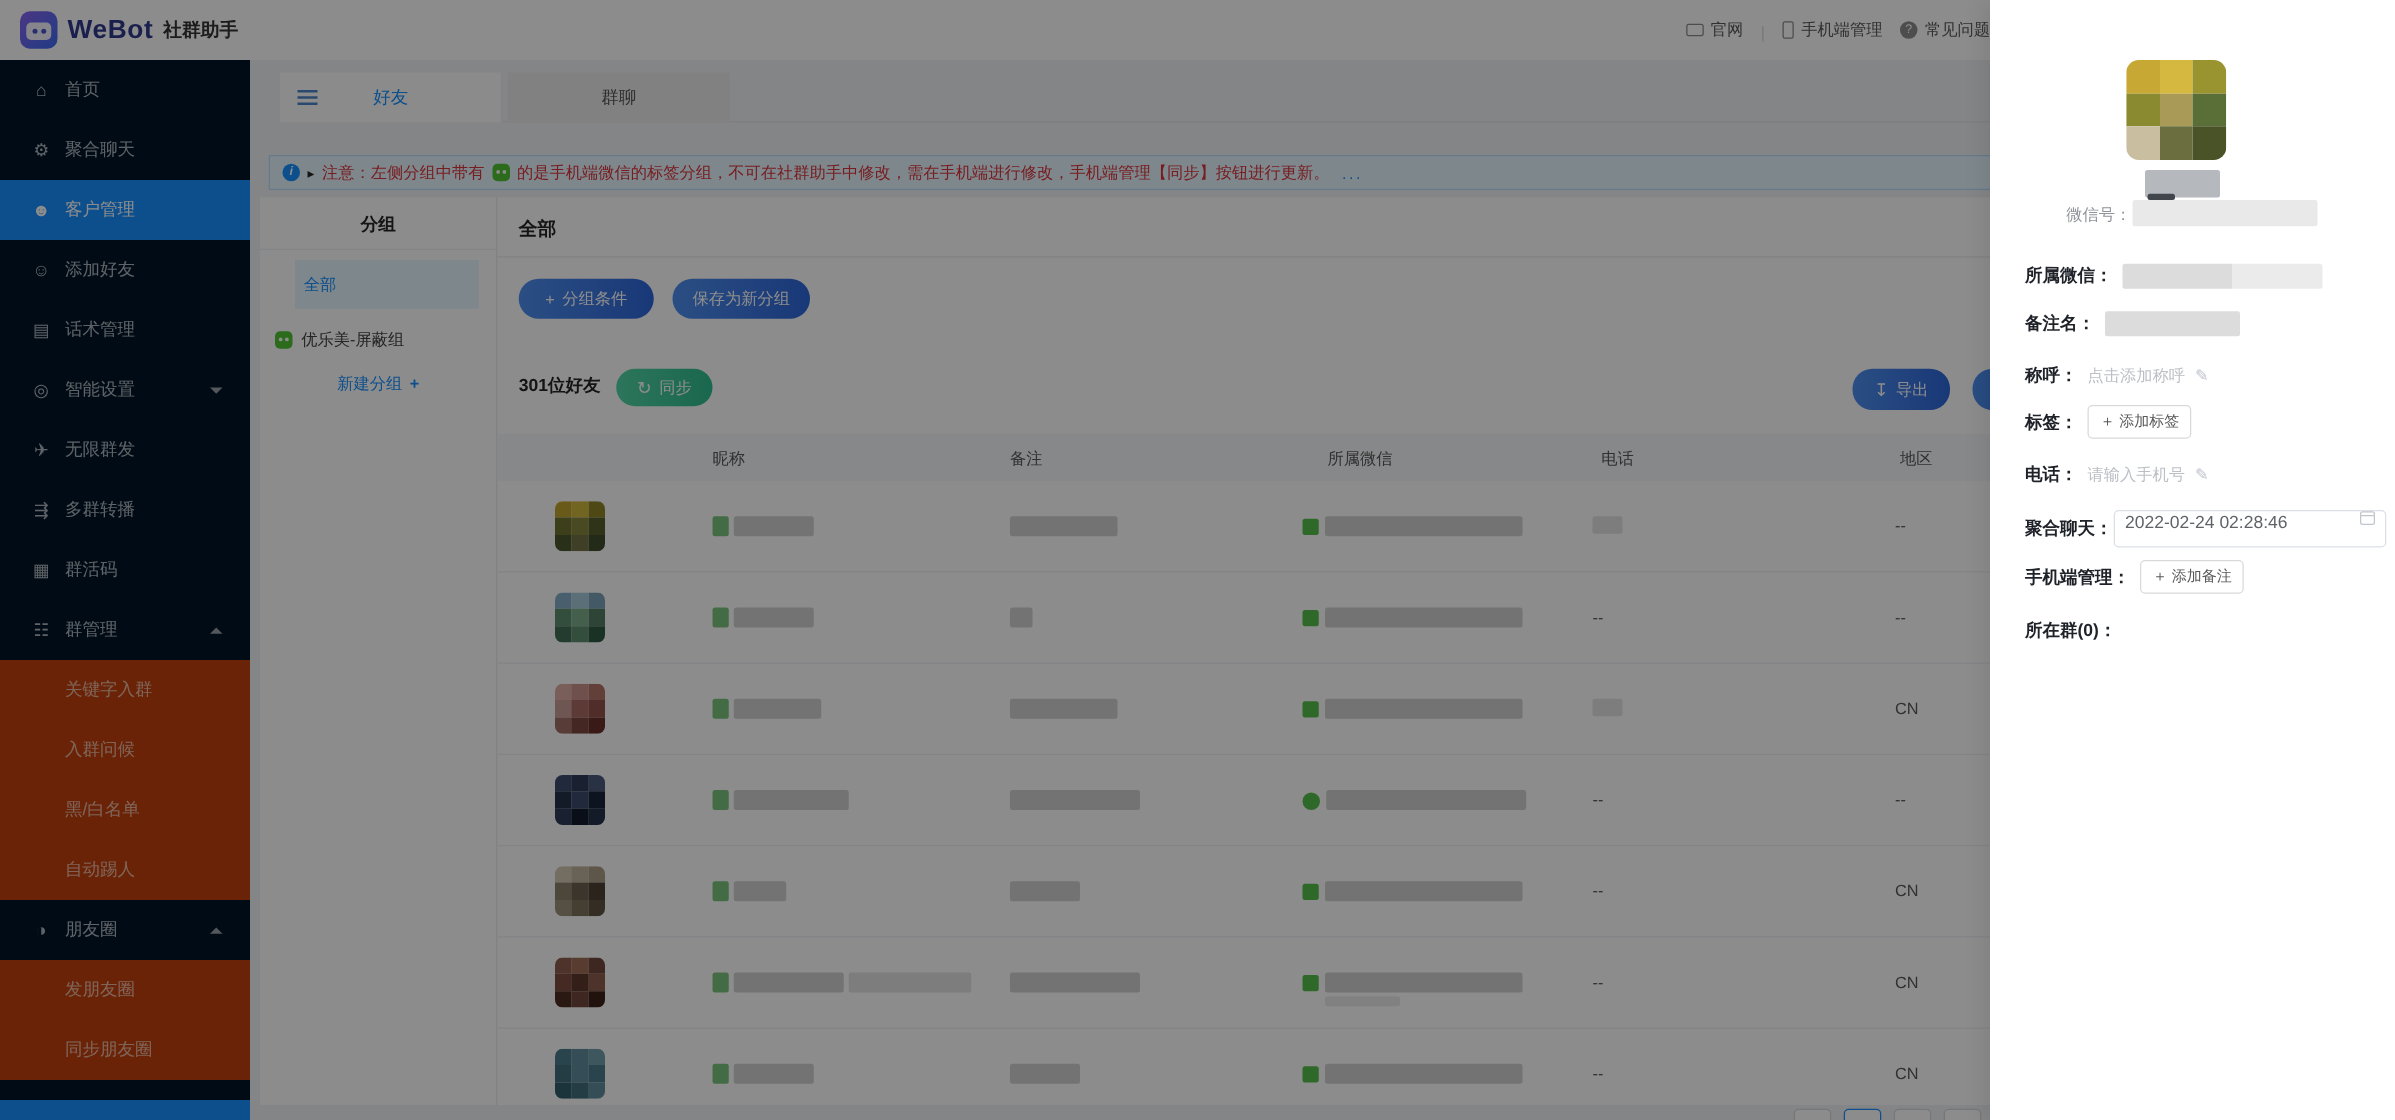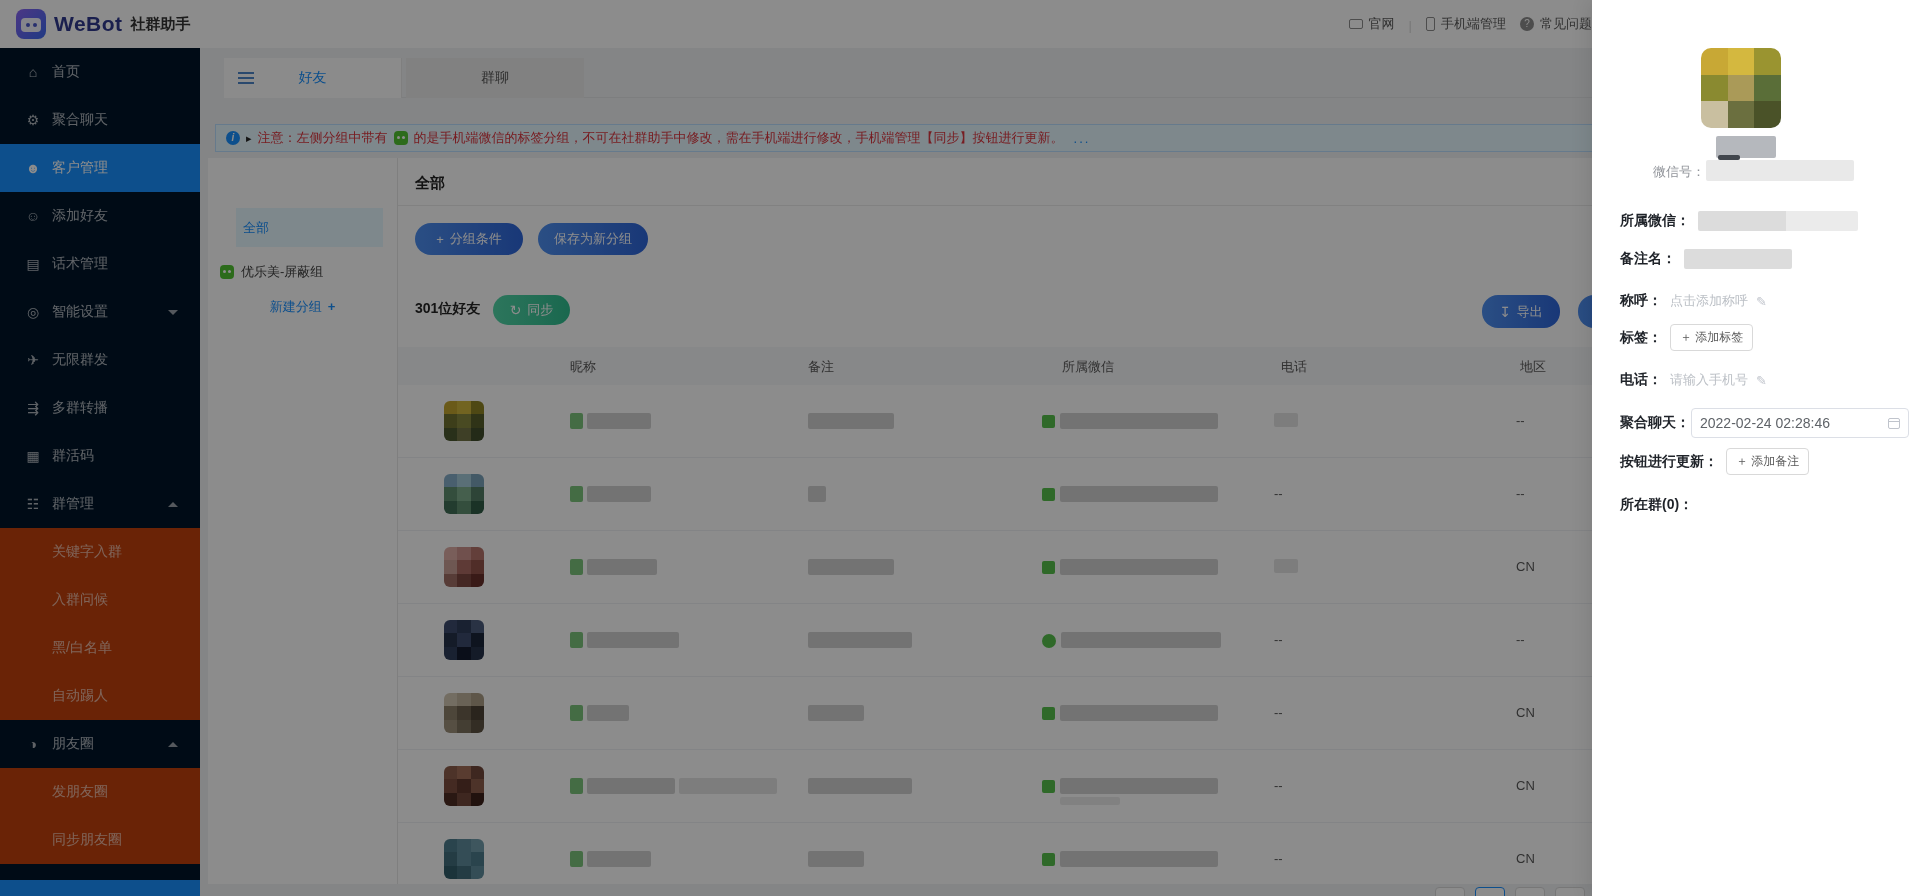--- a/index.html
+++ b/index.html
@@ -99,21 +99,21 @@
   .d-nameblur { position:absolute; left:124px; top:136px; width:60px; height:22px; background:#b5b8bd; border-radius:2px; }
   .d-nameblur::after { content:""; position:absolute; left:2px; bottom:-2px; width:22px; height:5px; background:#41464d; border-radius:2px; }
   .d-wxid-label { position:absolute; left:61px; top:163px; font-size:13px; color:#909399; }
   .d-wxid-blur { position:absolute; left:114px; top:160px; width:148px; height:21px; background:#e9e9e9; border-radius:2px; }
   .d-row { position:absolute; left:28px; right:14px; display:flex; align-items:center; gap:8px; }
   .d-label { font-size:14px; font-weight:bold; color:#1f2329; white-space:nowrap; }
   .d-blur { height:20px; background:linear-gradient(90deg,#dcdcdc 55%,#ebebeb 55%); border-radius:2px; }
   .d-placeholder { font-size:13px; color:#bcc0c6; cursor:pointer; }
   .edit-ic { color:#c0c4cc; font-size:13px; cursor:pointer; }
   .dash-btn { border:1px solid #d9d9d9; background:#fff; border-radius:4px; font-size:12px; color:#595959; padding:4px 9px; cursor:pointer; font-family:inherit; display:flex; align-items:center; gap:4px; }
-  .d-input { position:absolute; left:99px; top:408px; width:218px; height:30px; border:1px solid #dcdfe6; border-radius:4px; display:flex; align-items:center; padding:0 8px; }
+  .d-input { position:absolute; left:99px; top:408px; width:218px; height:30px; border:1px solid #dcdfe6; border-radius:4px; display:flex; padding:0 8px; }
   .d-input-text { font-size:14px; color:#5f6368; flex:1; }
   .cal-ic { width:12px; height:11px; border:1px solid #c0c4cc; border-radius:2px; position:relative; cursor:pointer; }
   .cal-ic::before { content:""; position:absolute; left:0; right:0; top:2px; border-top:1px solid #c0c4cc; }
 </style>
 </head>
 <body>
 
 <div class="app">
 
   <header class="hdr">
@@ -215,20 +215,21 @@
     <div class="notice">
       <span class="info-ic">i</span>
       <span class="notice-arrow">▸</span>
       <span>注意：左侧分组中带有</span>
       <span class="wx-ic"></span>
       <span>的是手机端微信的标签分组，不可在社群助手中修改，需在手机端进行修改，手机端管理【同步】按钮进行更新。</span>
       <span class="notice-more">...</span>
     </div>
 
     <section class="gpanel">
+      <div class="gpanel-title">分组</div>
       <div class="gitem-active">全部</div>
       <div class="gitem">
         <span class="wx-ic"></span>
         <span>优乐美-屏蔽组</span>
       </div>
       <div class="new-group">
         <span>新建分组</span><span class="plus">+</span>
       </div>
     </section>
 
@@ -493,21 +494,21 @@
 
     <div class="d-row" style="top:414px">
       <span class="d-label">聚合聊天：</span>
     </div>
     <div class="d-input">
       <span class="d-input-text">2022-02-24 02:28:46</span>
       <span class="cal-ic"></span>
     </div>
 
     <div class="d-row" style="top:448px">
-      <span class="d-label">按钮进行更新：</span>
+      <span class="d-label">手机端管理：</span>
       <button class="dash-btn">＋ 添加备注</button>
     </div>
 
     <div class="d-row" style="top:496px">
       <span class="d-label">所在群(0)：</span>
     </div>
   </aside>
 </div>
 
 </body></html>

